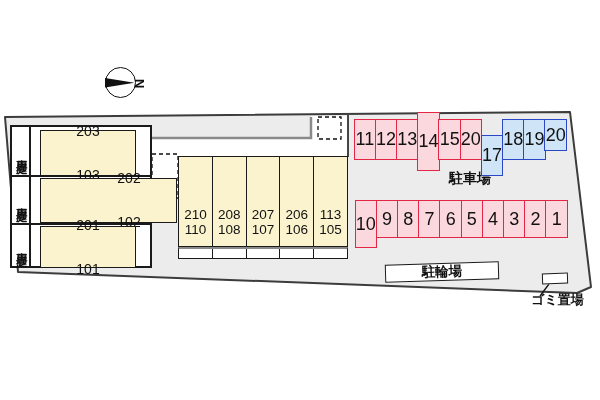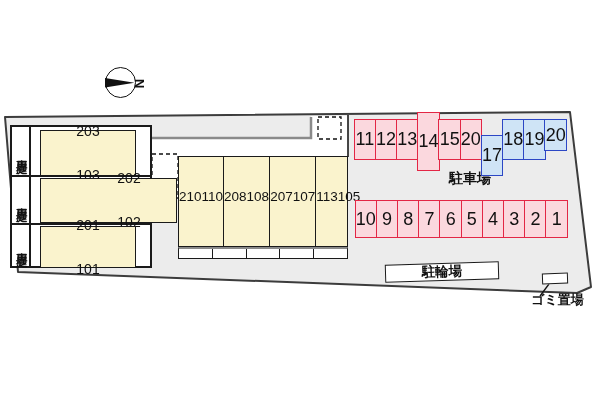--- a/index.html
+++ b/index.html
@@ -15,21 +15,21 @@
   .garden-cell{position:absolute;left:0;width:18px;display:flex;align-items:center;justify-content:center;}
   .garden-label{writing-mode:vertical-rl;text-orientation:upright;font-size:11.5px;font-weight:bold;letter-spacing:1px;line-height:1;}
   .v-line{position:absolute;top:0;bottom:0;width:1.5px;background:#1a1a1a;}
   .h-line{position:absolute;left:0;right:0;height:1.5px;background:#1a1a1a;}
   .unit-cell{position:absolute;background:var(--unit-fill);border:1.3px solid #1a1a1a;
     display:flex;flex-direction:column;align-items:center;justify-content:center;
     font-size:14px;line-height:15px;gap:29px;}
   
   #center-building{left:178px;top:156px;width:170px;height:91px;background:var(--unit-fill);
     border:1.6px solid #1a1a1a;display:flex;z-index:2;}
-  #center-building .c-unit{flex:1;display:flex;flex-direction:row;align-items:center;justify-content:flex-end;
+  #center-building .c-unit{flex:1;display:flex;flex-direction:column;align-items:center;justify-content:flex-end;
     padding-bottom:9px;font-size:13.5px;line-height:14.5px;border-right:1.3px solid #1a1a1a;}
   #center-building .c-unit:last-child{border-right:none;}
   #balcony{left:178px;top:247px;width:170px;height:12px;background:#fff;
     border:1.5px solid #1a1a1a;border-top:2.5px solid #8a8a8a;display:flex;z-index:2;}
   #balcony .b-seg{flex:1;border-right:1.3px solid #1a1a1a;}
   #balcony .b-seg:last-child{border-right:none;}
   
   .stall{position:absolute;width:22.7px;display:flex;align-items:center;justify-content:center;
     font-size:18px;z-index:3;}
   .stall.red{background:var(--stall-red-fill);border:1.6px solid var(--stall-red-border);}
@@ -109,20 +109,24 @@
       </div>
       <div class="c-unit">
         <div>208</div>
         <div>108</div>
       </div>
       <div class="c-unit">
         <div>207</div>
         <div>107</div>
       </div>
       <div class="c-unit">
+        <div>206</div>
+        <div>106</div>
+      </div>
+      <div class="c-unit">
         <div>113</div>
         <div>105</div>
       </div>
     </div>
   <div class="abs" id="balcony">
       <div class="b-seg"></div>
       <div class="b-seg"></div>
       <div class="b-seg"></div>
       <div class="b-seg"></div>
       <div class="b-seg"></div>
@@ -138,21 +142,21 @@
 <div class="abs stall red" style="left: 353.5px; top: 119px; height: 41px;">11</div>
     <div class="abs stall red" style="left: 374.7px; top: 119px; height: 41px;">12</div>
     <div class="abs stall red" style="left: 395.9px; top: 119px; height: 41px;">13</div>
     <div class="abs stall red" style="left: 417.1px; top: 112px; height: 59px;">14</div>
     <div class="abs stall red" style="left: 438.3px; top: 119px; height: 41px;">15</div>
     <div class="abs stall red" style="left: 459.5px; top: 119px; height: 41px;">20</div>
     <div class="abs stall blue" style="left: 480.7px; top: 135px; height: 41px;">17</div>
     <div class="abs stall blue" style="left: 501.9px; top: 119px; height: 41px;">18</div>
     <div class="abs stall blue" style="left: 523.1px; top: 119px; height: 41px;">19</div>
     <div class="abs stall blue" style="left: 544.3px; top: 119px; height: 32px;">20</div>
-    <div class="abs stall red" style="left: 354.5px; top: 200px; height: 38px;">10</div>
+    <div class="abs stall red" style="left: 354.5px; top: 200px; height: 48px;">10</div>
     <div class="abs stall red" style="left: 375.7px; top: 200px; height: 38px;">9</div>
     <div class="abs stall red" style="left: 396.9px; top: 200px; height: 38px;">8</div>
     <div class="abs stall red" style="left: 418.1px; top: 200px; height: 38px;">7</div>
     <div class="abs stall red" style="left: 439.3px; top: 200px; height: 38px;">6</div>
     <div class="abs stall red" style="left: 460.5px; top: 200px; height: 38px;">5</div>
     <div class="abs stall red" style="left: 481.7px; top: 200px; height: 38px;">4</div>
     <div class="abs stall red" style="left: 502.9px; top: 200px; height: 38px;">3</div>
     <div class="abs stall red" style="left: 524.1px; top: 200px; height: 38px;">2</div>
     <div class="abs stall red" style="left: 545.3px; top: 200px; height: 38px;">1</div>
   </div>

